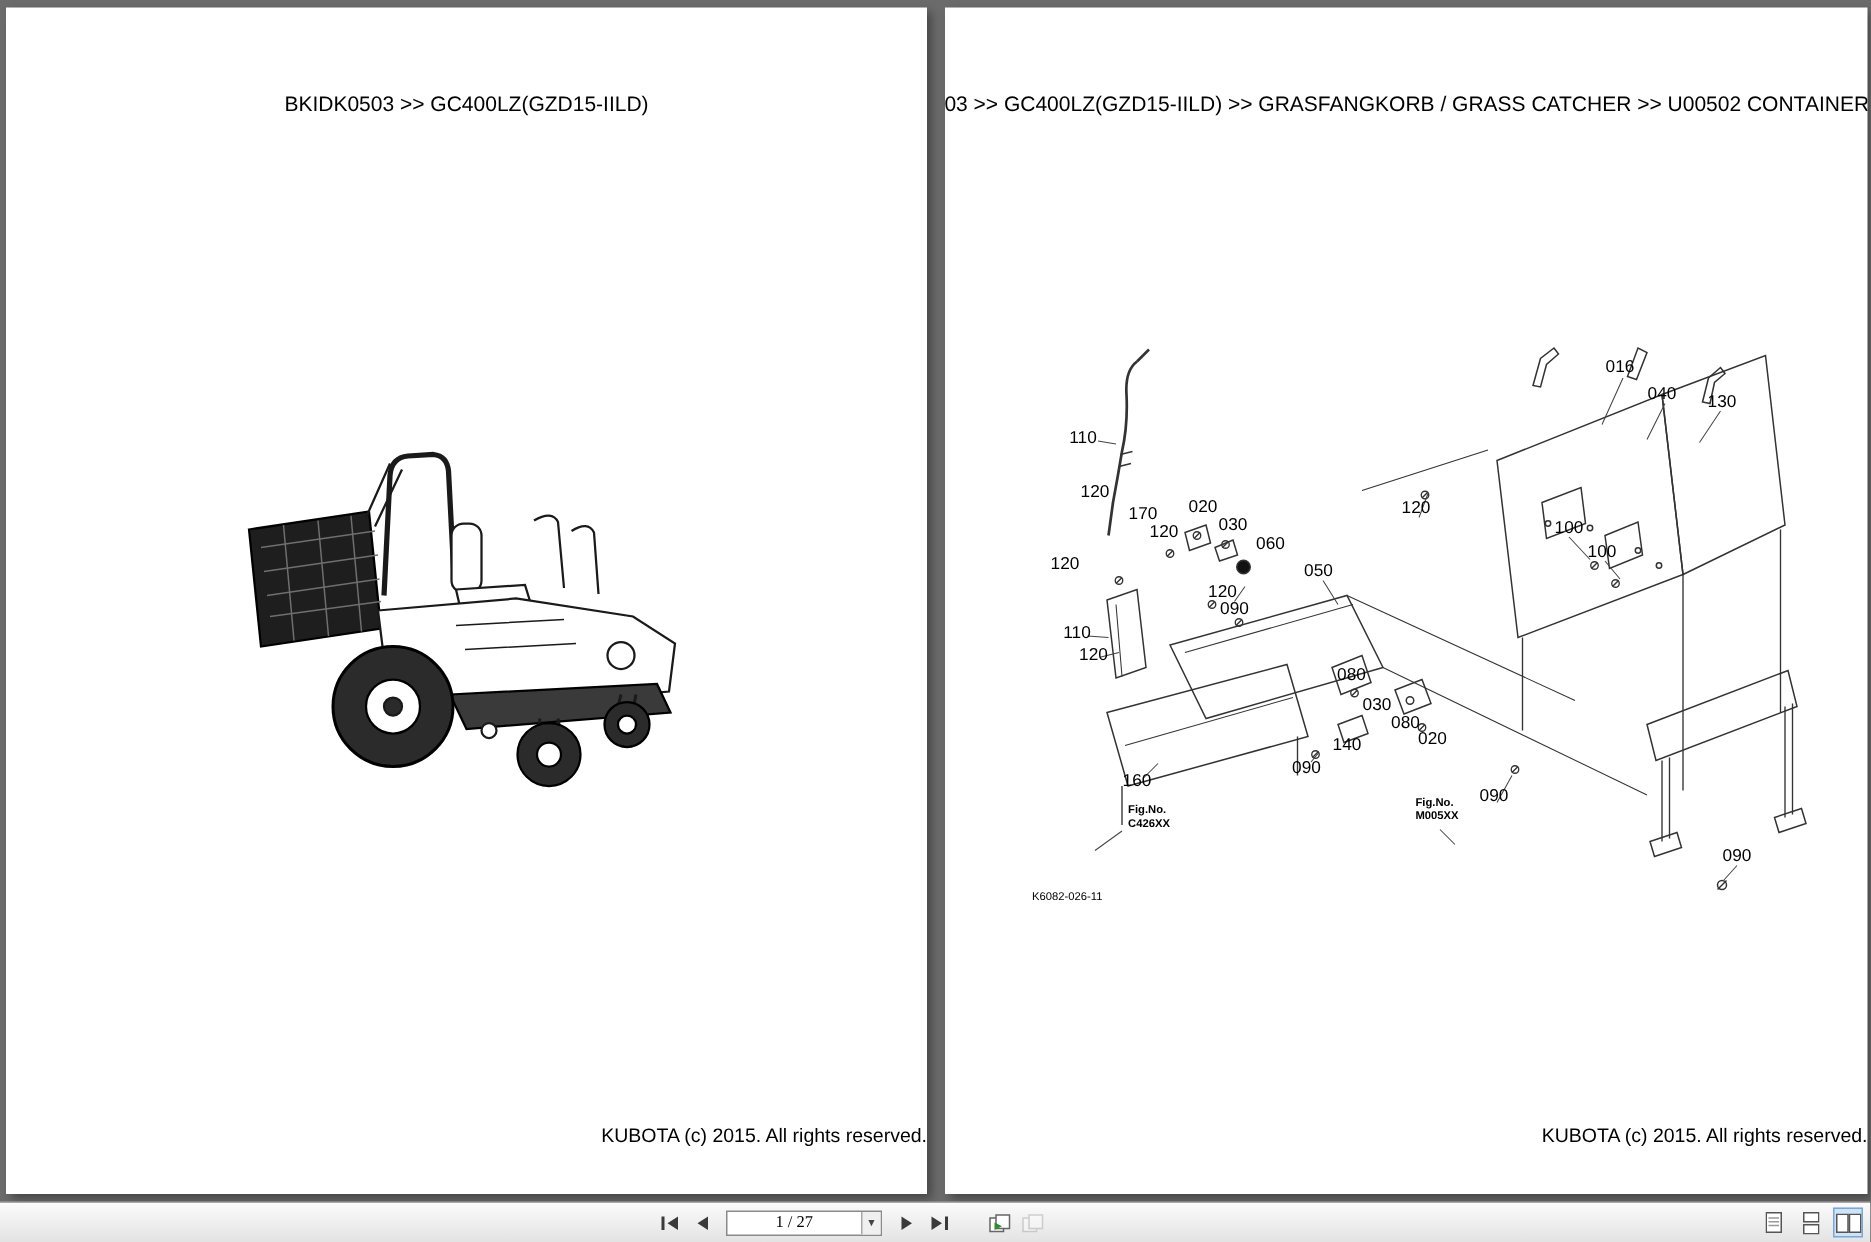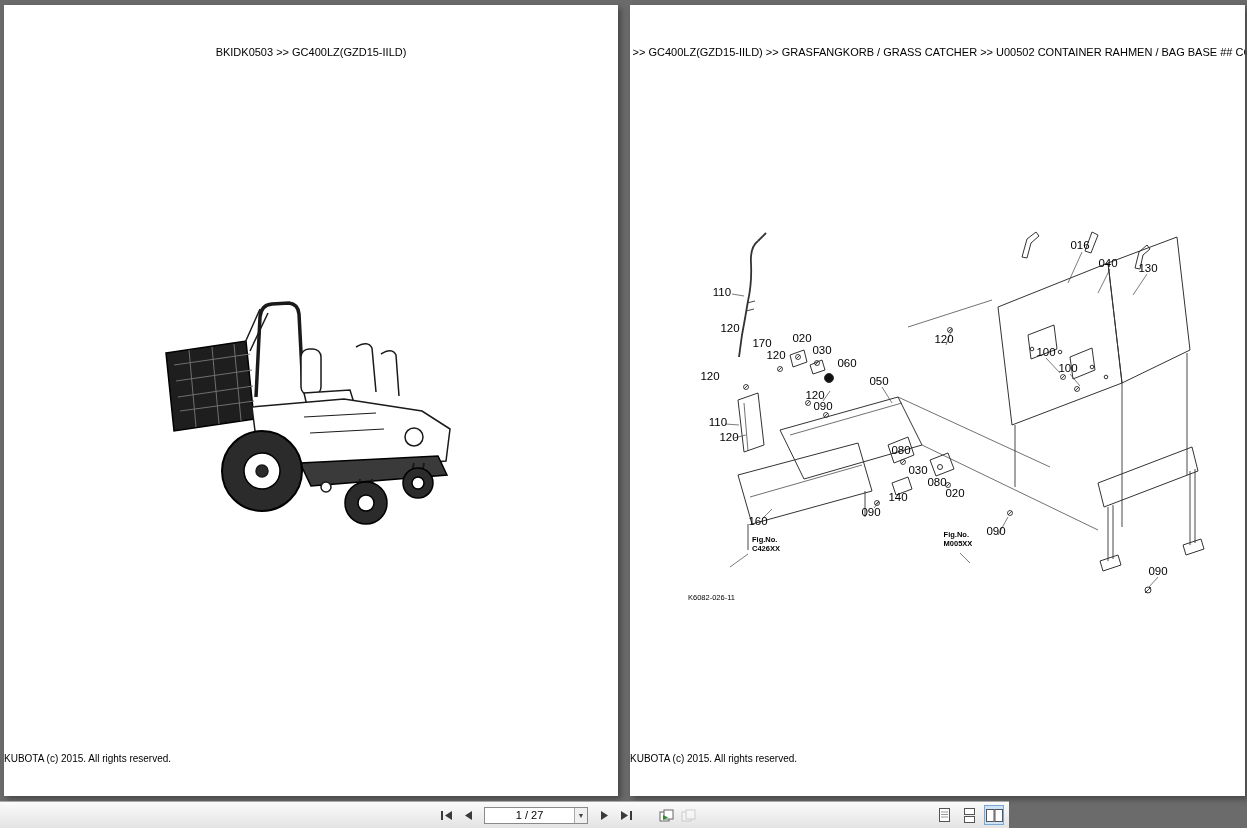--- a/index.html
+++ b/index.html
@@ -7,45 +7,46 @@
     width:1247px;height:828px;position:relative;overflow:hidden;
     background:#6b6b6b;font-family:"Liberation Sans",sans-serif;
   }
   .page{
     position:absolute;top:5px;height:791px;background:#ffffff;
     box-shadow:3px 3px 6px rgba(0,0,0,.35);overflow:hidden;
   }
   .page-left{left:4px;width:614px}
   .page-right{left:630px;width:615px}
   .page-header{
-    position:absolute;top:41px;left:0;width:100%;text-align:center;
-    font-size:11px;color:#000;white-space:nowrap;
+    position:absolute;top:56px;left:0;width:100%;text-align:center;
+    font-size:14px;color:#000;white-space:nowrap;
   }
   .right-header{width:auto;left:-58px;text-align:left}
   .page-footer{
-    position:absolute;bottom:32px;left:0;width:100%;text-align:left;
-    font-size:10px;color:#000;
+    position:absolute;bottom:32px;left:0;width:100%;text-align:right;
+    font-size:13px;color:#000;
   }
   .diagram-svg{position:absolute;left:0;top:0}
   .plabel{
     position:absolute;transform:translate(-50%,-50%);
     font-size:11.5px;color:#000;white-space:nowrap;
   }
   .figref{
     position:absolute;transform:translate(-50%,0);
     font-size:7.5px;font-weight:bold;line-height:8.5px;color:#000;text-align:left;
   }
   .figref span{display:block}
   .drawcode{position:absolute;left:58px;top:588px;font-size:7.5px;color:#000}
 
   
   .toolbar{
-    position:absolute;left:0;bottom:0;width:1009px;height:27px;
+    position:absolute;left:0;bottom:0;width:1247px;height:27px;
     background:linear-gradient(#fbfbfb,#e3e3e3);
     border-top:1px solid #a8a8a8;
+    font-family:Liberation Serif, serif;
   }
   .tb-center{
     position:absolute;left:436px;top:0;height:100%;
     display:flex;align-items:center;gap:2px;
   }
   .tb-right{
     position:absolute;right:5px;top:0;height:100%;
     display:flex;align-items:center;gap:5px;
   }
   .tb-btn{

